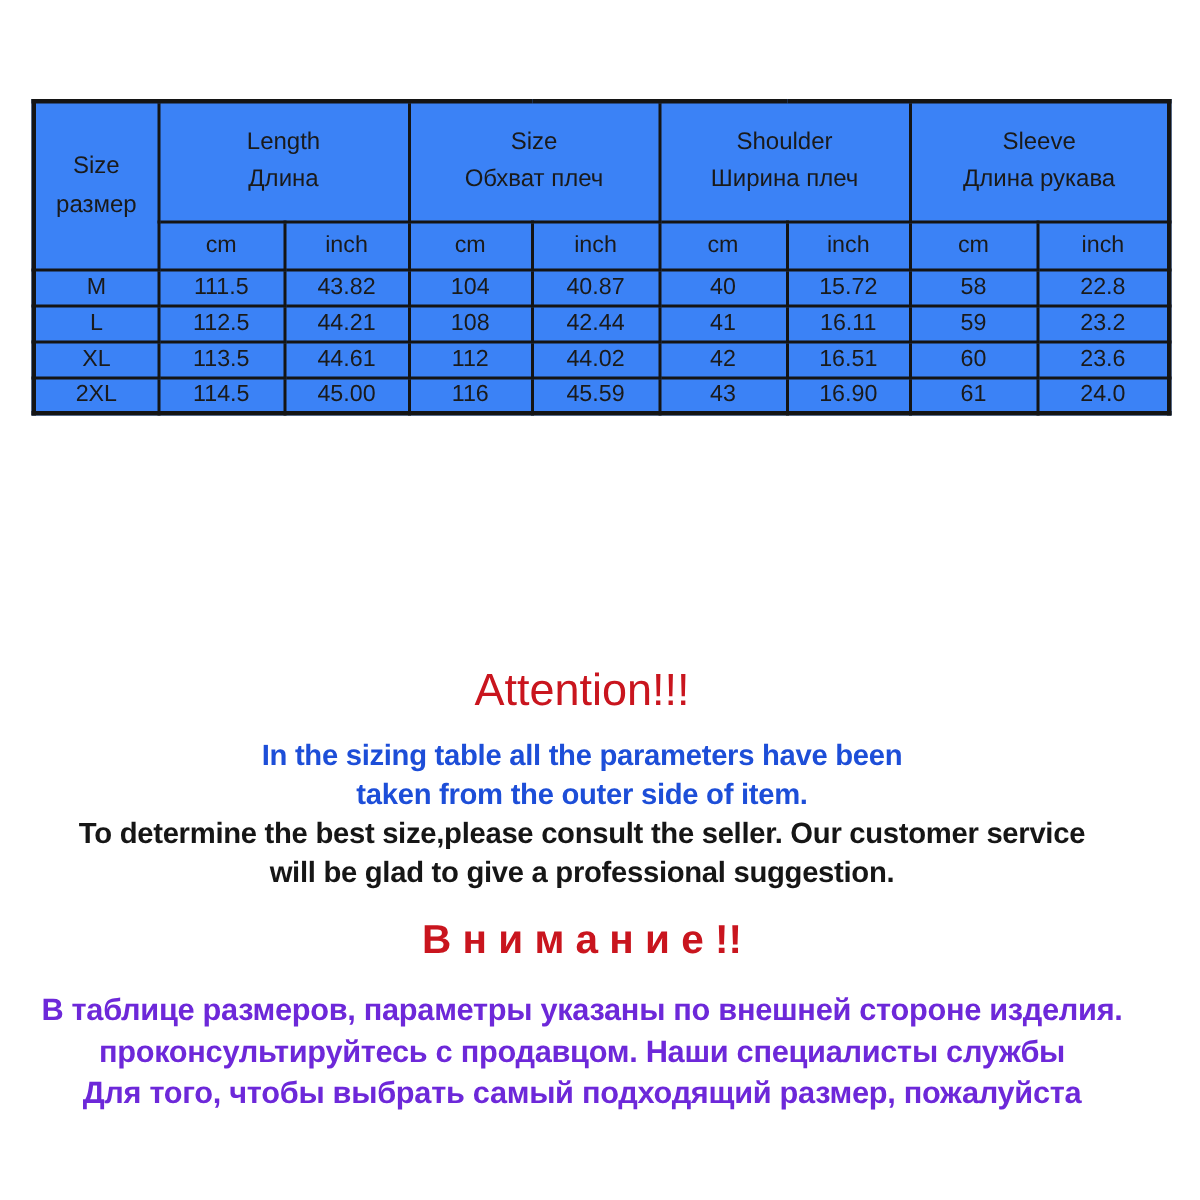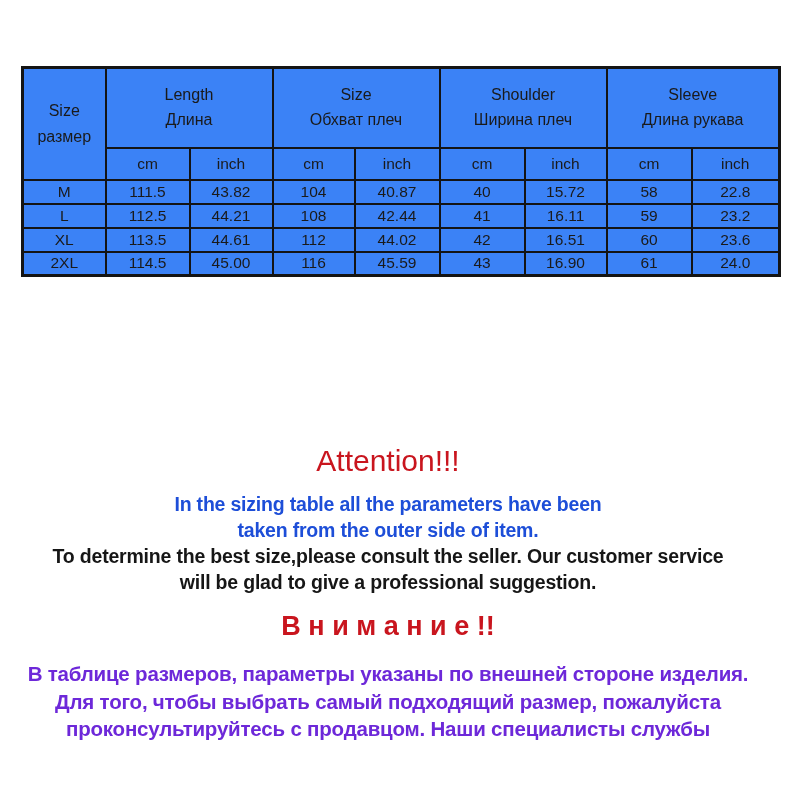--- a/index.html
+++ b/index.html
@@ -191,15 +191,15 @@
 
 <div class="center-text en-para-2">
   <div>To determine the best size,please consult the seller. Our customer service</div>
   <div>will be glad to give a professional suggestion.</div>
 </div>
 
 <div class="center-text ru-title">В н и м а н и е !!</div>
 
 <div class="center-text ru-para">
   <div>В таблице размеров, параметры указаны по внешней стороне изделия.</div>
+  <div>проконсультируйтесь с продавцом. Наши специалисты службы</div>
   <div>Для того, чтобы выбрать самый подходящий размер, пожалуйста</div>
-  <div>проконсультируйтесь с продавцом. Наши специалисты службы</div>
 </div>
 
 </body></html>

